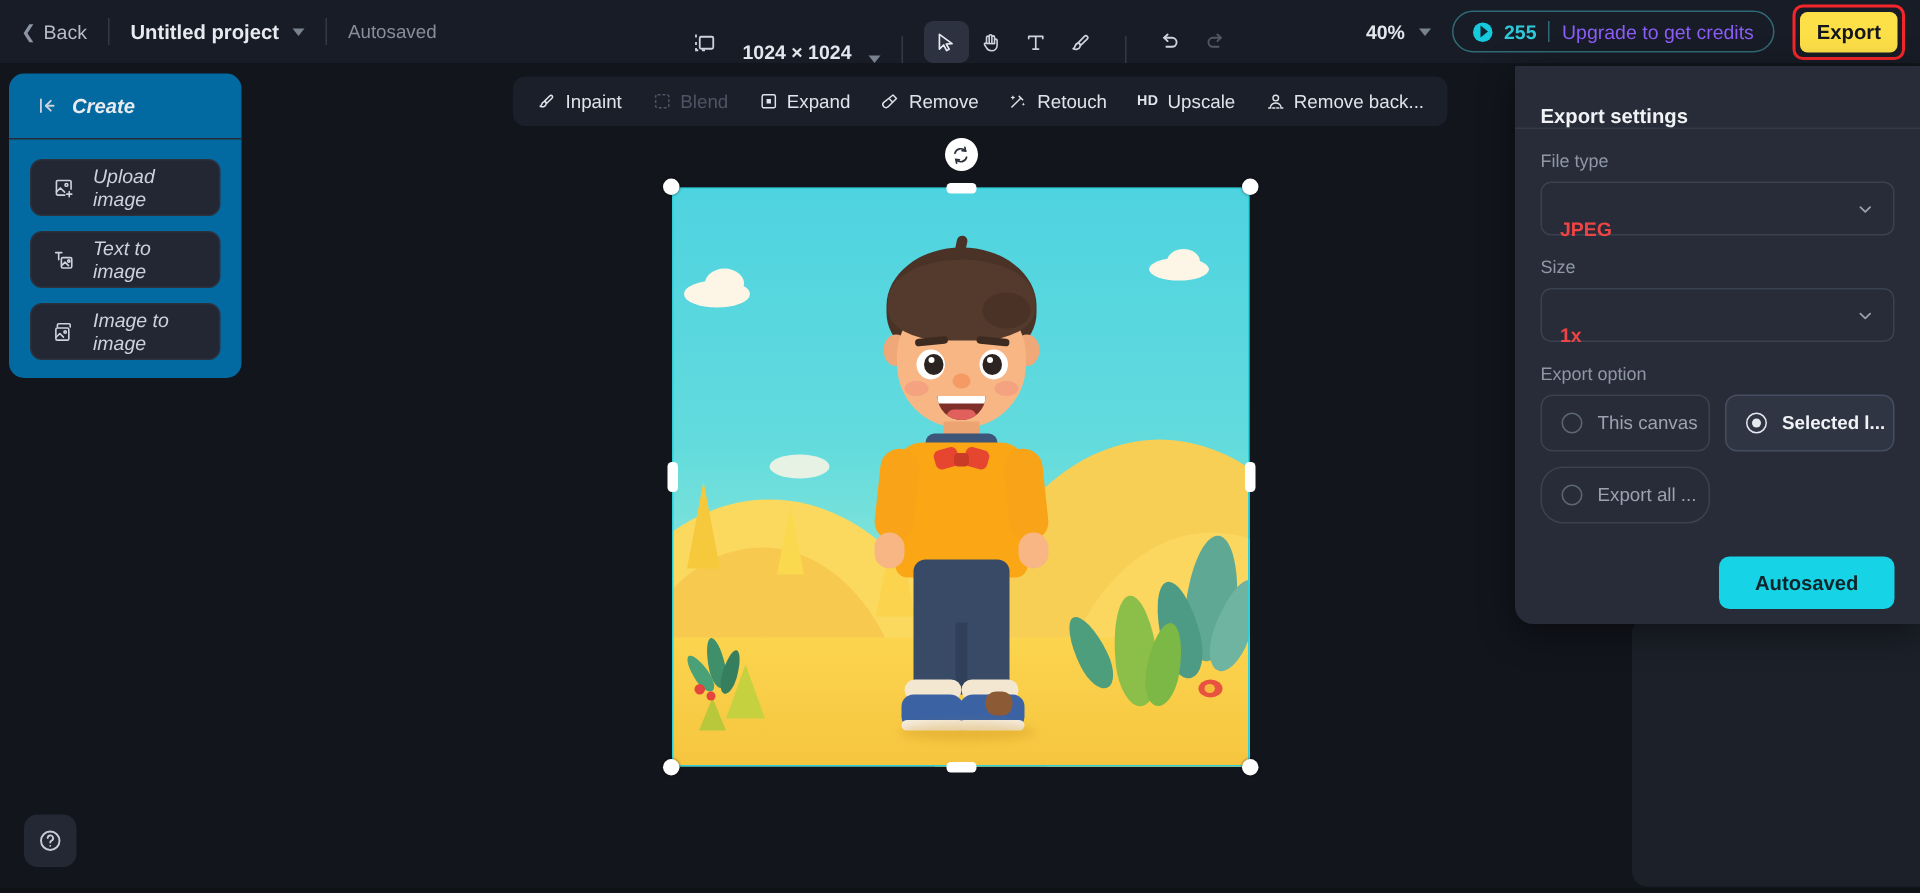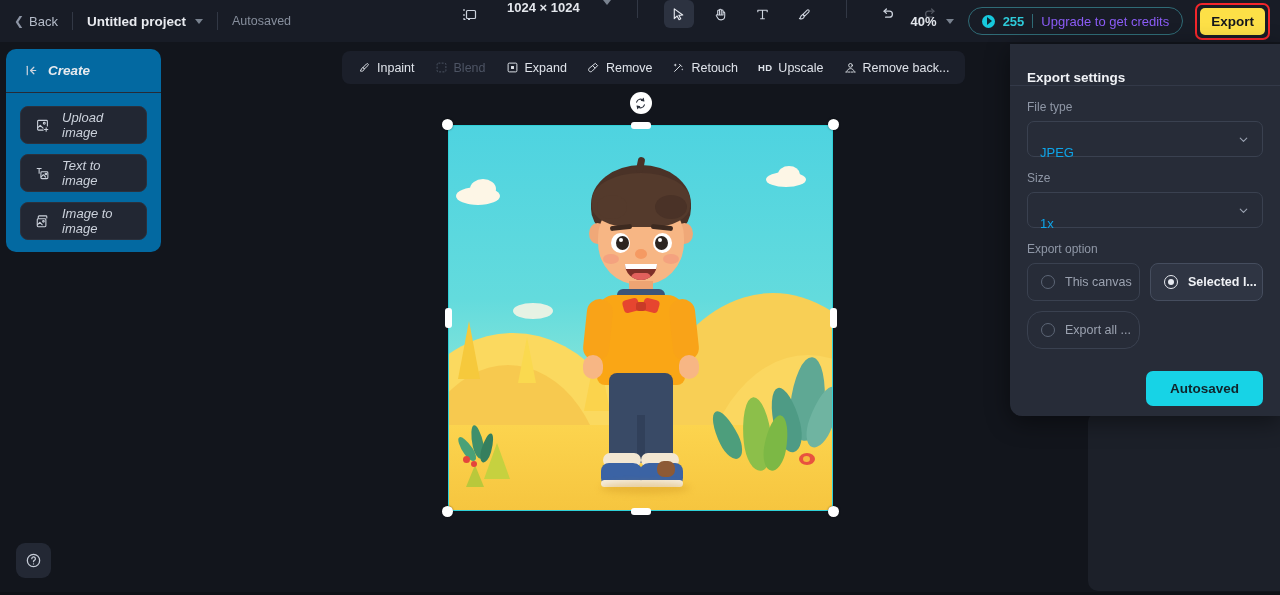--- a/index.html
+++ b/index.html
@@ -29,21 +29,21 @@
   .proj-name { color: #e8eaef; font-size: 13.5px; font-weight: bold; }
   .caret {
     width: 0; height: 0; margin-left: 9px;
     border-left: 4.5px solid transparent; border-right: 4.5px solid transparent;
     border-top: 5px solid #79828f; cursor: pointer;
   }
   .autosaved { color: #868e9c; font-size: 12.5px; }
 
   .tb-center {
     position: absolute; left: 455px; top: 0; height: 42px;
-    display: flex; align-items: flex-start; gap: 12px;
+    display: flex; align-items: flex-end; gap: 0;
   }
   .ic-btn {
     width: 30px; height: 28px; border-radius: 6px;
     display: flex; align-items: center; justify-content: center;
     cursor: pointer;
   }
   .ic-btn.sel { background: #2c3240; }
   .ic-btn.disabled { opacity: .32; }
   .dims { color: #e3e6ec; font-size: 13px; font-weight: bold; margin: 0 2px 0 10px; cursor: pointer; }
 
@@ -164,21 +164,21 @@
   }
   .ep-head { height: 42px; display: flex; align-items: flex-end; padding: 0 17px; border-bottom: 1px solid #333948; }
   .ep-title { color: #f0f2f6; font-size: 13.5px; font-weight: bold; }
   .ep-body { padding: 14px 17px 0; }
   .ep-label { color: #8f97a6; font-size: 12px; margin-bottom: 7px; }
   .ep-select {
     height: 36px; border: 1px solid #3a4150; border-radius: 7px;
     display: flex; align-items: center; justify-content: space-between;
     padding: 0 12px; margin-bottom: 14px; cursor: pointer;
   }
-  .ep-select-val { color: #0ea5e9; font-size: 13px; font-weight: normal; margin-top: 26px; }
+  .ep-select-val { color: #ef4444; font-size: 13px; font-weight: bold; margin-top: 26px; }
   .chev { color: #9aa2b1; font-size: 12px; }
   .opt-row { display: flex; gap: 10px; margin-bottom: 10px; }
   .opt {
     height: 38px; border: 1px solid #3a4150; border-radius: 8px;
     display: flex; align-items: center; gap: 10px; padding: 0 13px;
     cursor: pointer; flex: none;
   }
   .opt.active { background: #2f3543; border-color: #454d5e; }
   .radio {
     width: 14px; height: 14px; border-radius: 50%;

